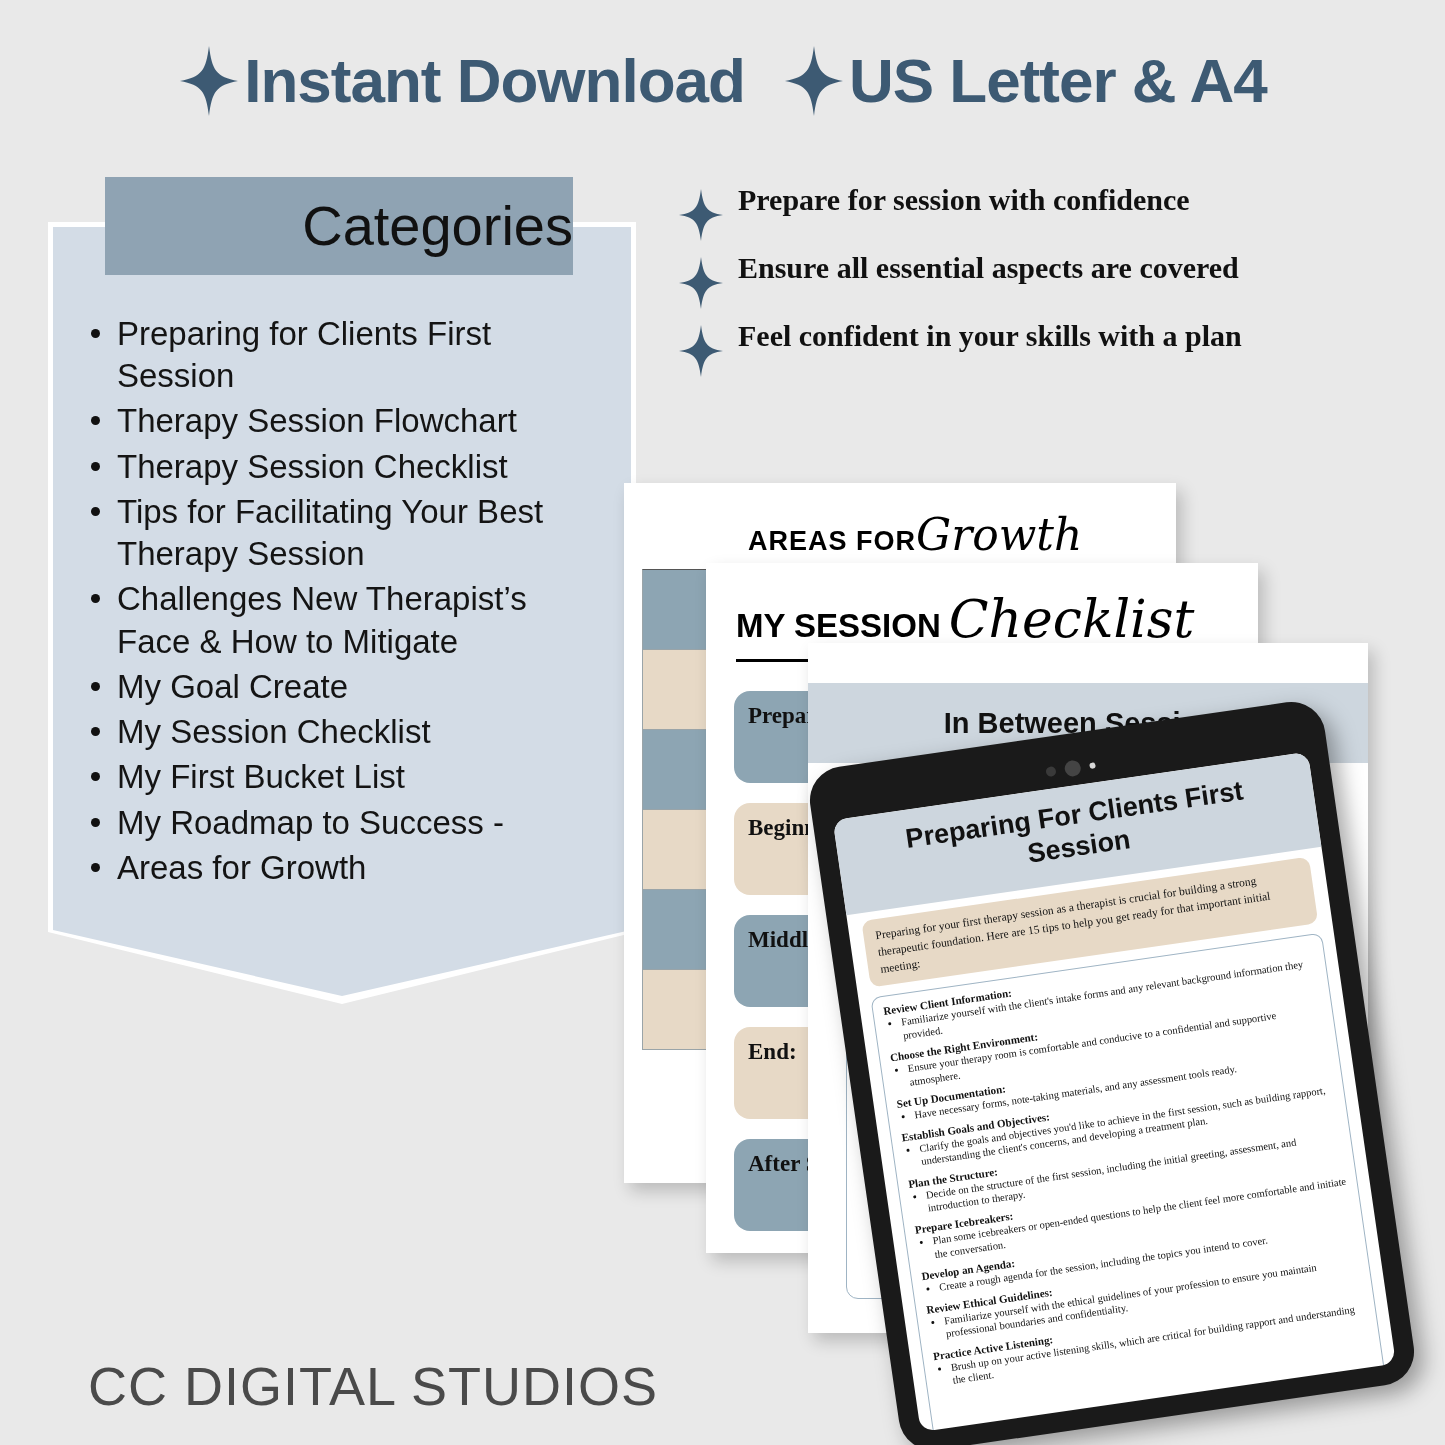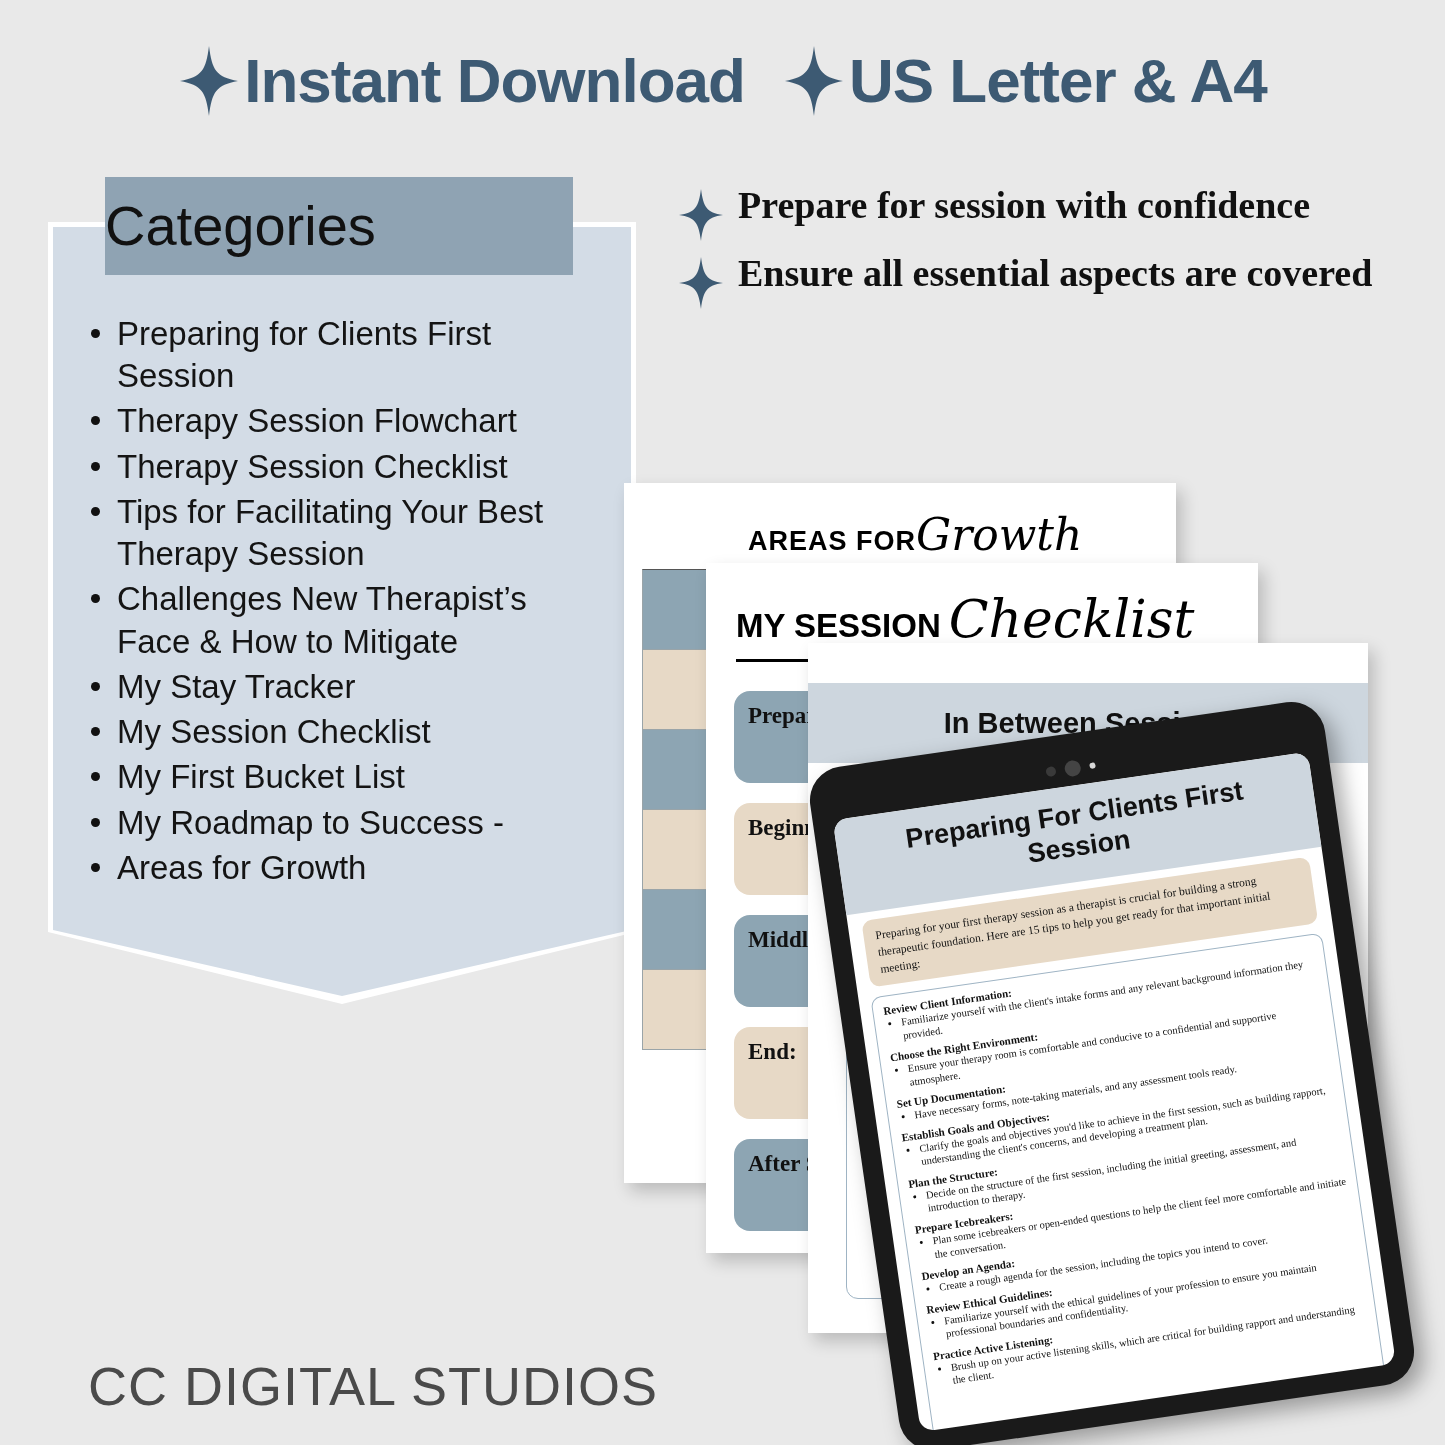--- a/index.html
+++ b/index.html
@@ -38,21 +38,21 @@
   }
   .cat-banner-body{padding:0 26px 34px 26px;}
   .cat-notch{
     position:relative;width:588px;height:78px;
   }
   .cat-notch svg{display:block;}
   .cat-title{
     position:absolute;left:52px;top:-50px;
     width:468px;height:98px;
     background:#8fa3b3;
-    display:flex;align-items:center;justify-content:flex-start;
+    display:flex;align-items:center;justify-content:flex-end;
     z-index:3;
   }
   .cat-title span{
     font-size:56px;color:#111;line-height:1;
     font-family:"Liberation Sans", sans-serif;
   }
   ul.cat-list{list-style:none;margin:0;padding:0;}
   ul.cat-list li{
     position:relative;
     font-size:33px;line-height:1.28;color:#141414;
@@ -63,21 +63,21 @@
     content:"";position:absolute;left:12px;top:16px;
     width:9px;height:9px;border-radius:50%;background:#111;
   }
 
   
   .benefits{position:absolute;left:678px;top:182px;width:700px;}
   .ben-row{display:flex;align-items:flex-start;gap:14px;margin-bottom:4px;}
   .ben-star{margin-top:6px;flex:none;}
   .ben-text{
     font-family:"Liberation Serif", serif;
-    font-weight:bold;font-size:38px;line-height:1.23;color:#111;
+    font-weight:bold;font-size:30px;line-height:1.23;color:#111;
   }
 
   
   .sheet{position:absolute;background:#fff;box-shadow:6px 8px 16px rgba(0,0,0,.20);}
 
   
   #sheet-growth{left:624px;top:483px;width:552px;height:700px;}
   .growth-head{
     position:absolute;left:124px;top:26px;white-space:nowrap;
     display:flex;align-items:baseline;gap:0;
@@ -196,21 +196,21 @@
       <div class="cat-title">
         <span>Categories</span>
       </div>
       <div class="cat-banner-body">
         <ul class="cat-list">
           <li>Preparing for Clients First Session</li>
           <li>Therapy Session Flowchart</li>
           <li>Therapy Session Checklist</li>
           <li>Tips for Facilitating Your Best Therapy Session</li>
           <li>Challenges New Therapist’s Face &amp; How to Mitigate</li>
-          <li>My Stay Tracker</li>
+          <li>My Goal Create</li>
           <li>My Session Checklist</li>
           <li>My First Bucket List</li>
           <li>My Roadmap to Success -</li>
           <li>Areas for Growth</li>
         </ul>
       </div>
     </div>
     <div class="cat-notch">
       <svg width="588" height="78" viewBox="0 0 588 78">
         <path d="M0 0 L588 0 L588 6 L294 78 L0 6 Z" fill="#ffffff"></path>
@@ -228,20 +228,28 @@
       </span>
       <span class="ben-text">Prepare for session with confidence</span>
     </div>
     <div class="ben-row">
       <span class="ben-star">
         <svg width="46" height="54" viewBox="0 0 46 54">
           <path d="M23 1 C25.4 19 28.4 24.5 45 27 C28.4 29.5 25.4 35 23 53 C20.6 35 17.6 29.5 1 27 C17.6 24.5 20.6 19 23 1 Z" fill="#3d5a73"></path>
         </svg>
       </span>
       <span class="ben-text">Ensure all essential aspects are covered</span>
+    </div>
+    <div class="ben-row">
+      <span class="ben-star">
+        <svg width="46" height="54" viewBox="0 0 46 54">
+          <path d="M23 1 C25.4 19 28.4 24.5 45 27 C28.4 29.5 25.4 35 23 53 C20.6 35 17.6 29.5 1 27 C17.6 24.5 20.6 19 23 1 Z" fill="#3d5a73"></path>
+        </svg>
+      </span>
+      <span class="ben-text">Feel confident in your skills with a plan</span>
     </div>
   </div>
 
   <div class="sheet" id="sheet-growth">
     <div class="growth-head">
       <span class="kicker">AREAS FOR</span>
       <span class="script">Growth</span>
     </div>
     <div class="bars">
       <div class="bar" style="background:#8da5b3"></div>

